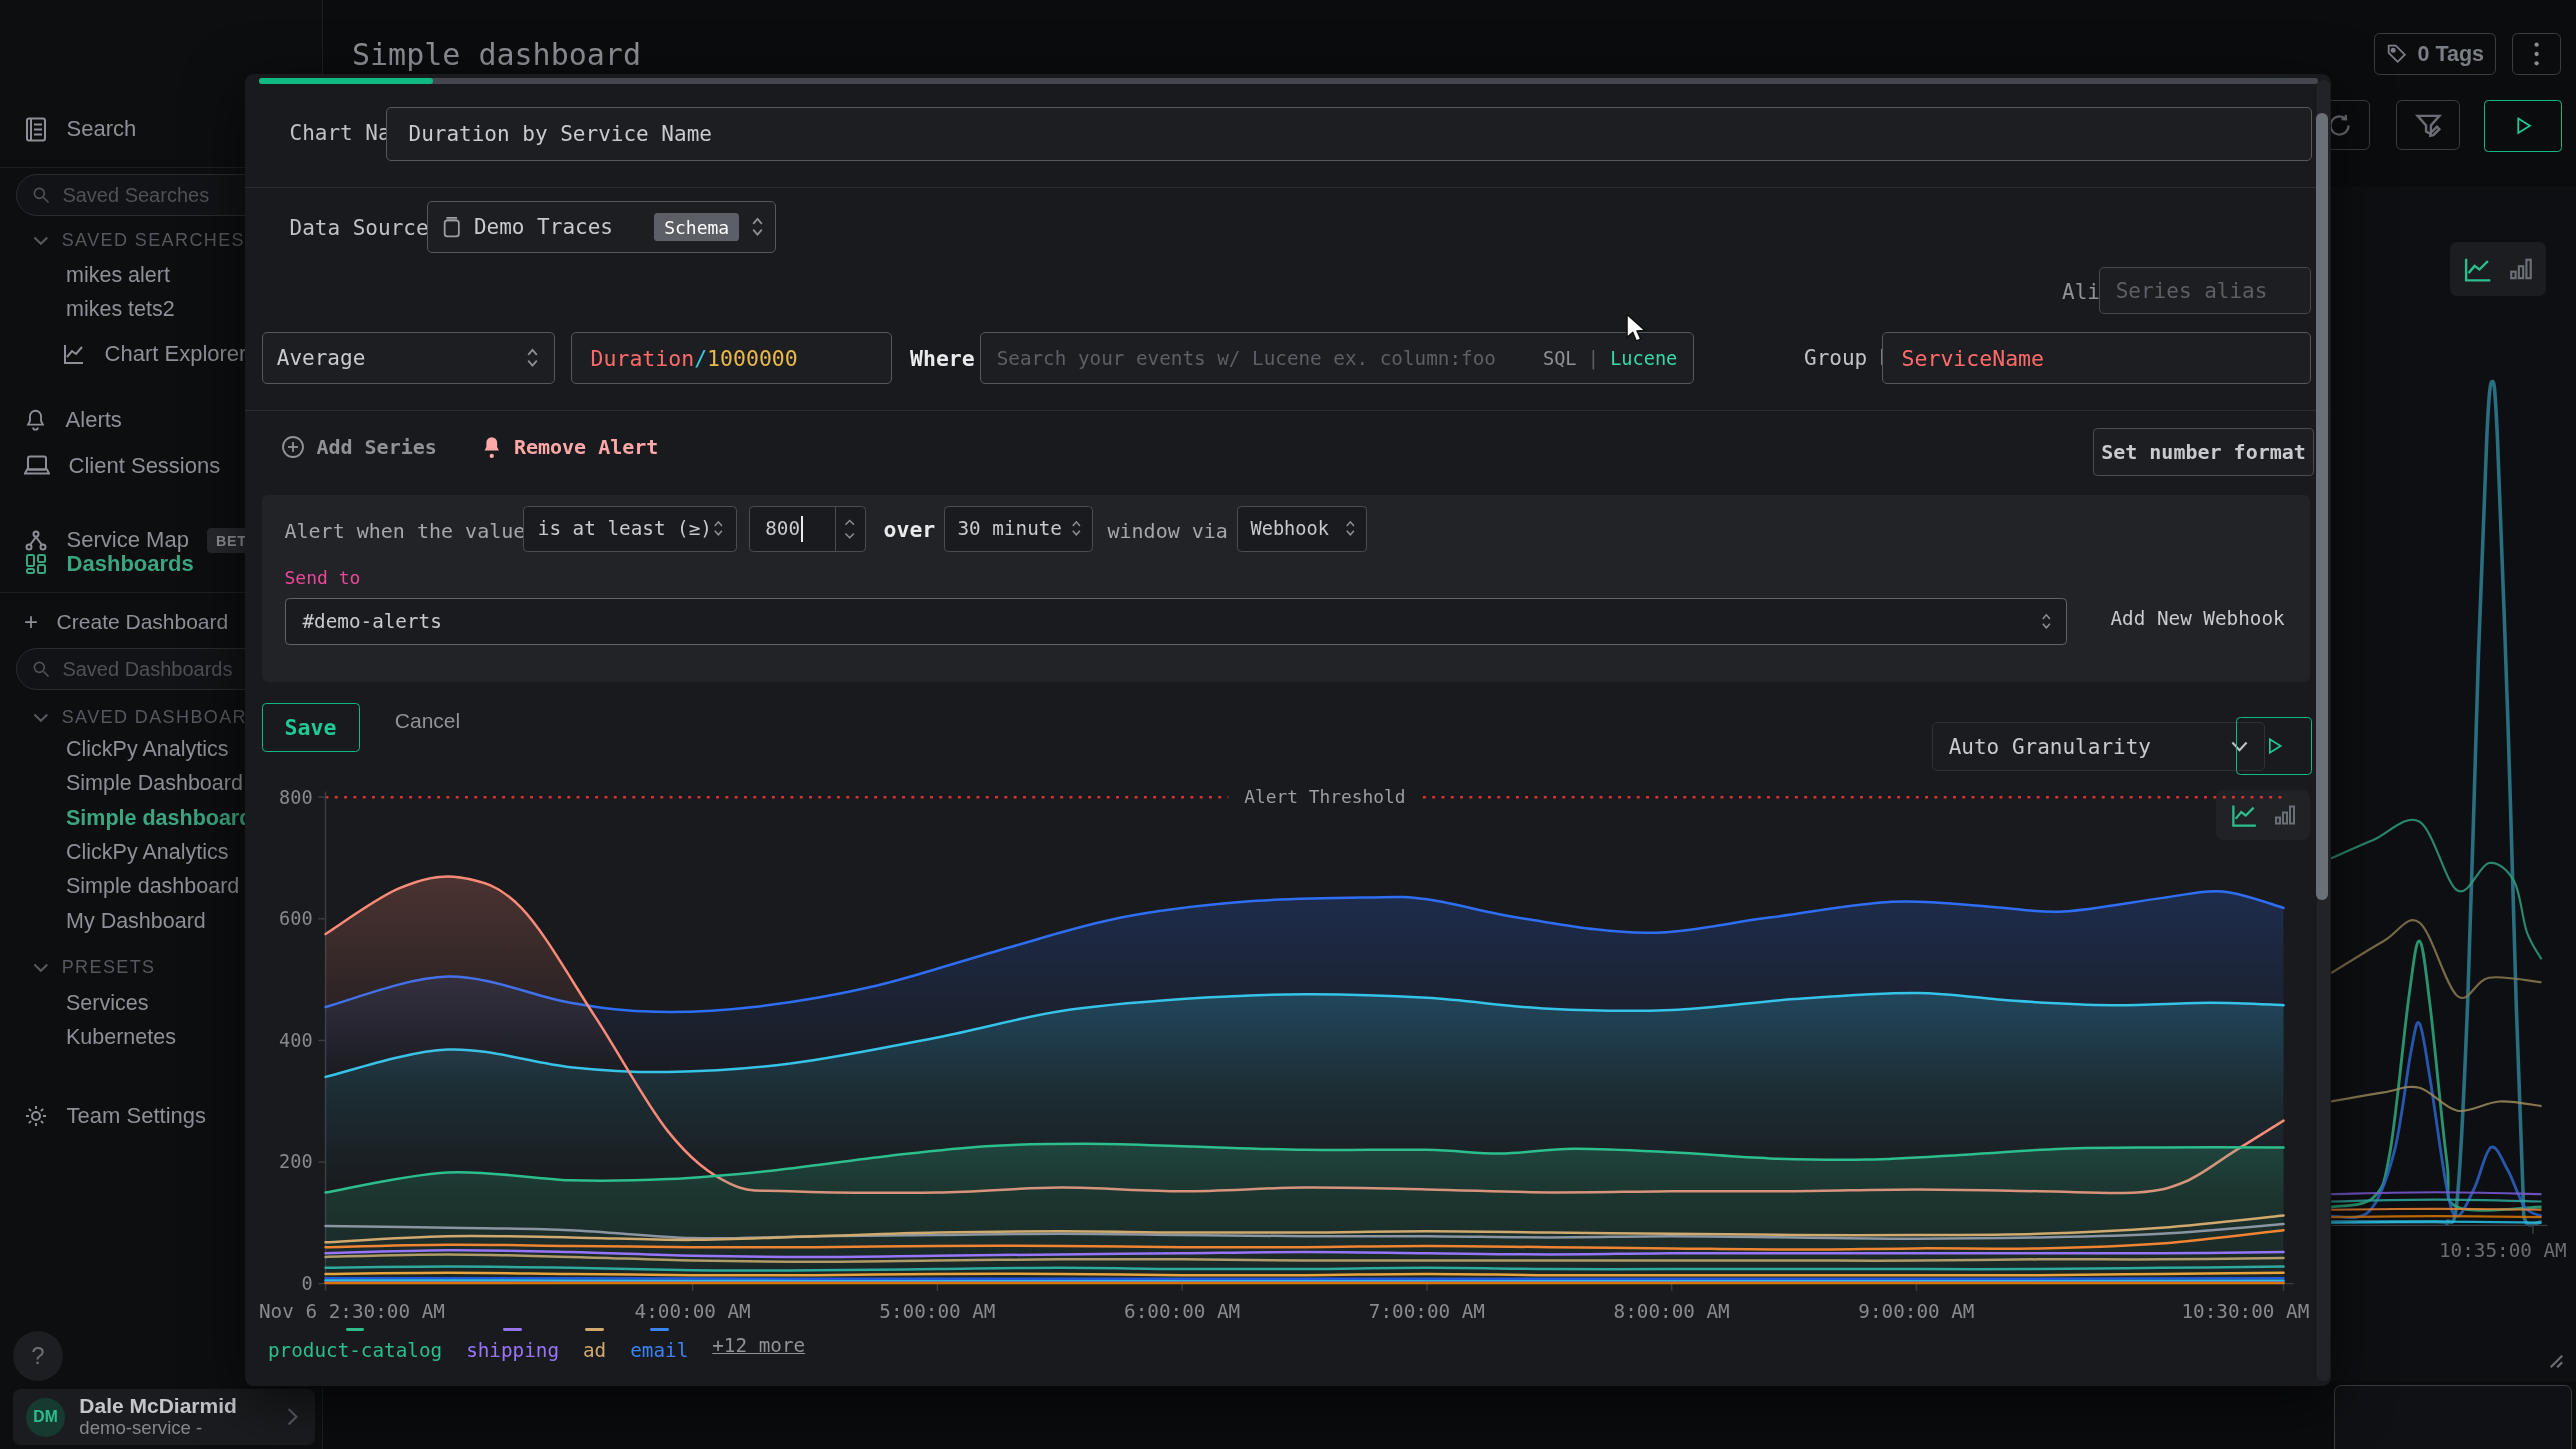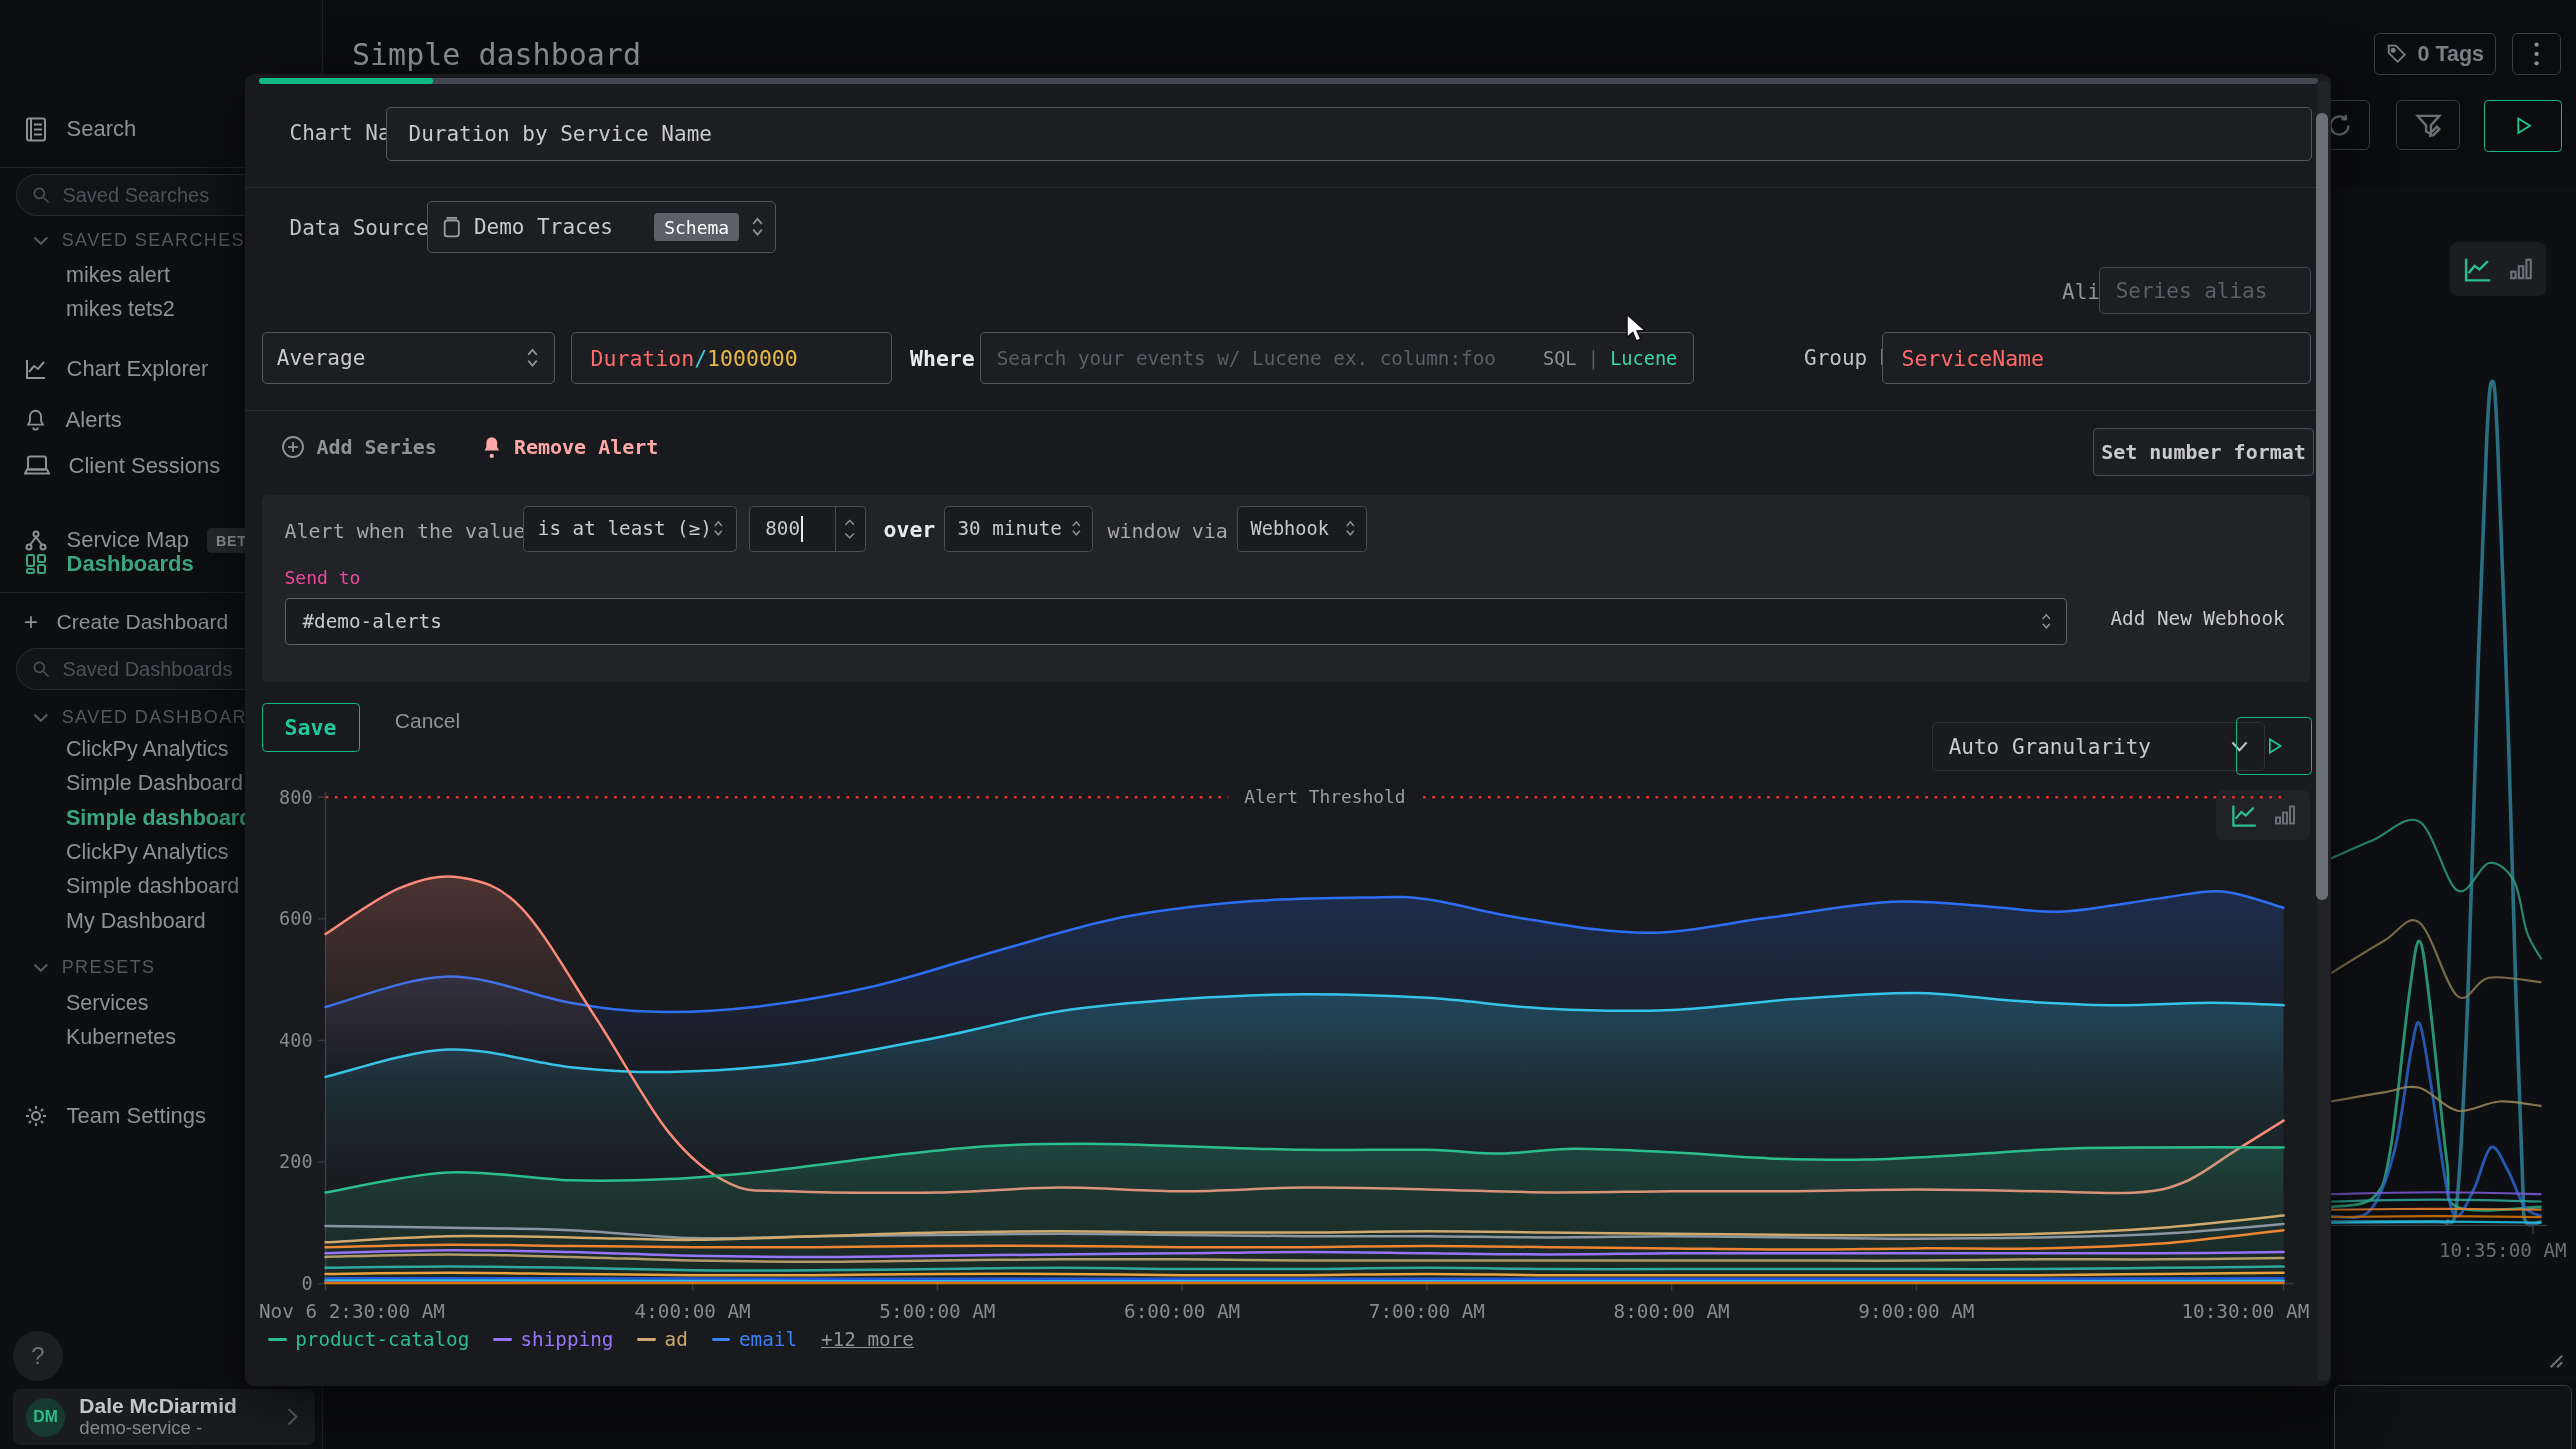--- a/index.html
+++ b/index.html
@@ -53,21 +53,21 @@
   .alert-panel{position:absolute;left:16.5px;top:421px;width:2048px;height:187px;background:#222327;border-radius:5.7px;}
   .ainput{border:0.7px solid #4a4d53;border-radius:4.3px;background:#1a1b1e;box-sizing:border-box;
           display:flex;align-items:center;font-size:19.3px;color:#c9cacd;}
   .btn-save{border:1.4px solid #12B886;border-radius:4.3px;color:#20c997;font-weight:bold;font-size:21.5px;
             display:flex;align-items:center;justify-content:center;background:transparent;}
   .btn-ghost{color:#909296;font-size:21px;display:flex;justify-content:center;background:transparent;border:none;}
   .btn-outline{border:0.7px solid #4a4d53;border-radius:4.3px;color:#C9CACD;font-weight:bold;font-size:20px;
                display:flex;align-items:center;justify-content:center;background:#1d1e22;}
   .btn-play{border:1.4px solid #12B886;border-radius:4.3px;display:flex;align-items:center;justify-content:center;background:transparent;}
   .legend{position:absolute;left:23px;top:1254px;display:flex;align-items:center;gap:24px;font-size:19.3px;}
-  .leg-item{display:flex;align-items:center;gap:8.6px;}
+  .leg-item{display:flex;align-items:center;gap:8.6px;flex-direction:column;}
   .leg-dash{width:18.6px;height:2.9px;border-radius:1.4px;}
   .scrolltrack{position:absolute;right:1.4px;top:5.7px;width:13px;height:1301px;background:#222327;border-radius:6.4px;}
   .scrollthumb{position:absolute;right:2.1px;top:33px;width:11.4px;height:787px;background:#6b6f76;border-radius:5.7px;}
   svg{display:block;}
   text{font-family:"DejaVu Sans Mono",monospace;}
 </style>
 </head>
 <body>
 
 <div class="stage">
@@ -200,21 +200,21 @@
           <polyline points="2,2 11,11 20,2"></polyline>
         </svg>
       <span>SAVED SEARCHES</span>
     </div>
     <div id="saved-searches-list">
         <div class="side-sub" style="top: 263px;">mikes alert</div>
         <div class="side-sub" style="top: 297px;">mikes tets2</div>
       </div>
 
     <div id="nav-list">
-        <div class="side-item" style="top: 347px; height: 43px;">
+        <div class="side-item" style="top: 332px; height: 43px; margin-left: 38px;">
           <span>
             <svg width="24" height="24" viewBox="0 0 24 24" fill="none" stroke="#8d9096" stroke-width="2">
               <polyline points="3,3 3,21 21,21"></polyline>
               <polyline points="5,15 10,9 14,12 20,5"></polyline>
             </svg>
           </span>
           <span>Chart Explorer</span>
         </div>
         <div class="side-item" style="top: 398px; height: 43px;">
           <span>

